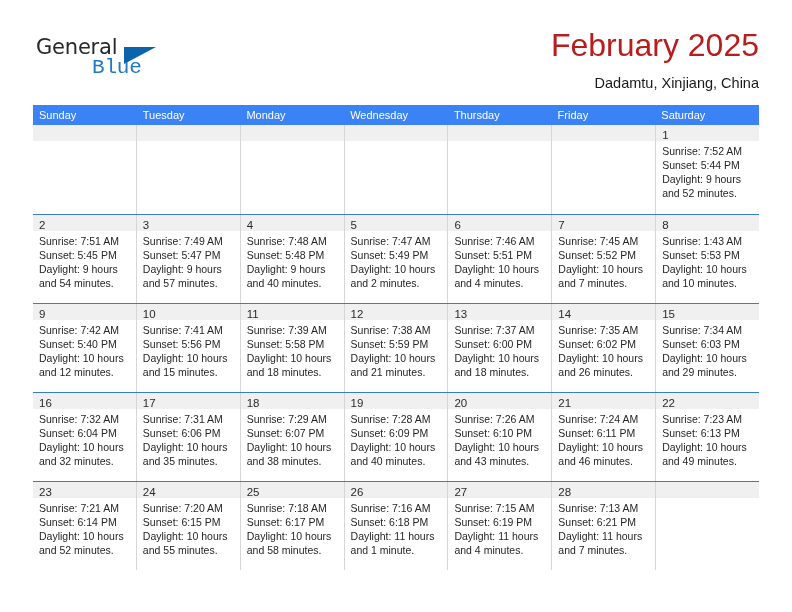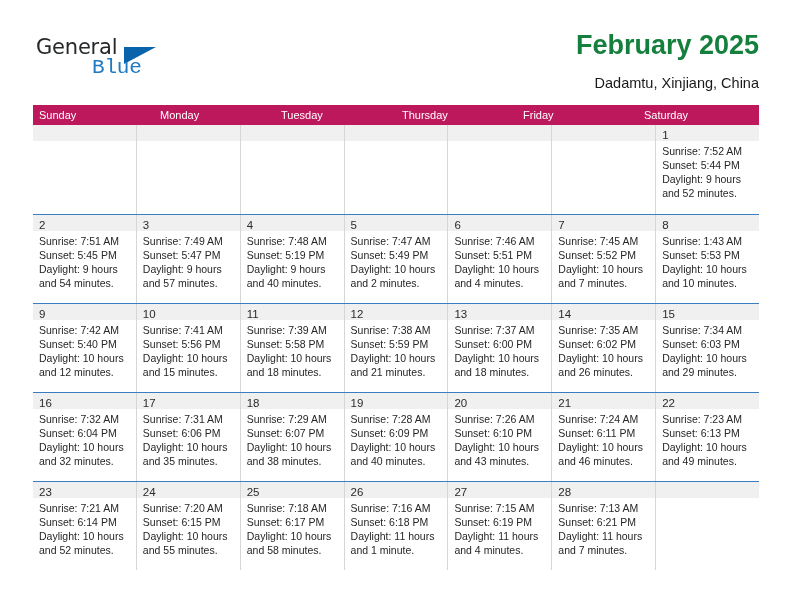--- a/index.html
+++ b/index.html
@@ -65,23 +65,23 @@
     border-bottom: 17px solid transparent;
   }
 
   .title-block {
     position: absolute;
     right: 0;
     top: 0;
     text-align: right;
   }
   .cal-title {
-    font-size: 27px;
-    font-weight: bold;
-    color: #15803d;
+    font-size: 32px;
+    font-weight: normal;
+    color: #b91c1c;
     letter-spacing: 0px;
     line-height: 34px;
     white-space: nowrap;
   }
   .cal-subtitle {
     font-size: 14.5px;
     color: #1a1a1a;
     line-height: 22px;
     margin-top: 10px;
     white-space: nowrap;
@@ -89,21 +89,21 @@
 
   
   .calendar {
     position: absolute;
     left: 33px;
     top: 105px;
     width: 726px;
   }
   .weekday-row {
     display: flex;
-    background: #be185d;
+    background: #3b82f6;
     height: 20px;
   }
   .weekday {
     flex: 1 1 0;
     color: #ffffff;
     font-size: 11px;
     line-height: 20px;
     padding-left: 6px;
     box-sizing: border-box;
     white-space: nowrap;
@@ -170,22 +170,23 @@
       <div class="cal-title">February 2025</div>
       <div class="cal-subtitle">Dadamtu, Xinjiang, China</div>
     </div>
 
   </div>
 
   <div class="calendar">
 
     <div class="weekday-row">
       <div class="weekday">Sunday</div>
+      <div class="weekday">Tuesday</div>
       <div class="weekday">Monday</div>
-      <div class="weekday">Tuesday</div>
+      <div class="weekday">Wednesday</div>
       <div class="weekday">Thursday</div>
       <div class="weekday">Friday</div>
       <div class="weekday">Saturday</div>
     </div>
 
     <div class="week-row first">
       <div class="day-cell empty">
         <div class="day-number-band"><span class="day-number"></span></div>
         <div class="day-body">
           <div class="day-line"></div>
@@ -266,21 +267,21 @@
           <div class="day-line">Sunrise: 7:49 AM</div>
           <div class="day-line">Sunset: 5:47 PM</div>
           <div class="day-line">Daylight: 9 hours</div>
           <div class="day-line">and 57 minutes.</div>
         </div>
       </div>
       <div class="day-cell">
         <div class="day-number-band"><span class="day-number">4</span></div>
         <div class="day-body">
           <div class="day-line">Sunrise: 7:48 AM</div>
-          <div class="day-line">Sunset: 5:19 PM</div>
+          <div class="day-line">Sunset: 5:48 PM</div>
           <div class="day-line">Daylight: 9 hours</div>
           <div class="day-line">and 40 minutes.</div>
         </div>
       </div>
       <div class="day-cell">
         <div class="day-number-band"><span class="day-number">5</span></div>
         <div class="day-body">
           <div class="day-line">Sunrise: 7:47 AM</div>
           <div class="day-line">Sunset: 5:49 PM</div>
           <div class="day-line">Daylight: 10 hours</div>

